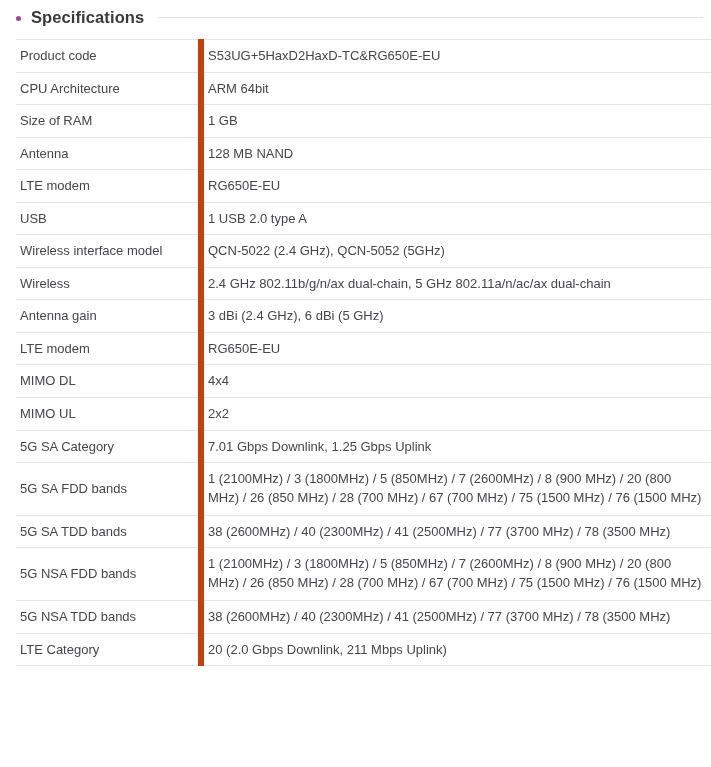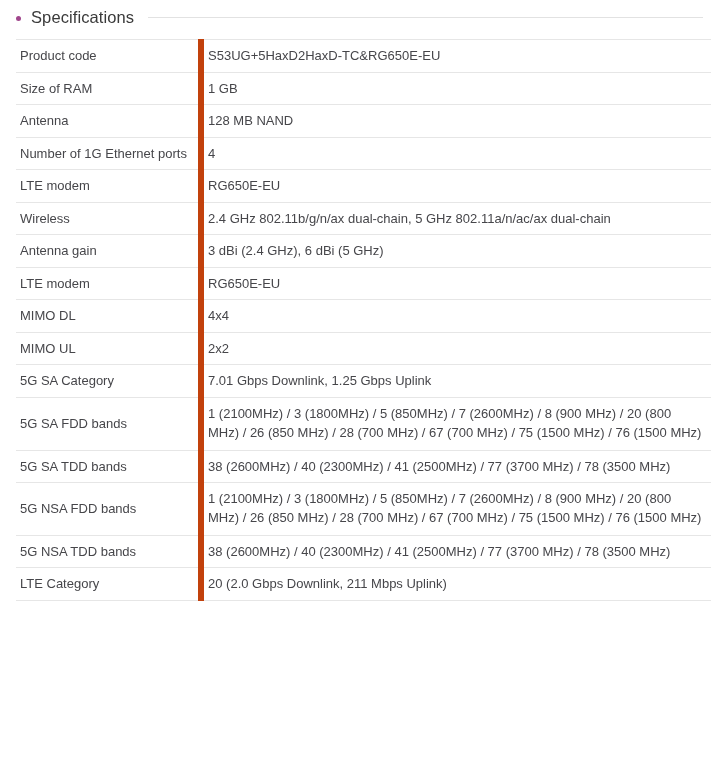--- a/index.html
+++ b/index.html
@@ -30,21 +30,21 @@
     height: 5px;
     border-radius: 50%;
     background: #a0468c;
     margin-right: 10px;
     flex: 0 0 auto;
     position: relative;
     top: 1px;
   }
   .section-title {
     font-size: 16.5px;
-    font-weight: normal;
+    font-weight: bold;
     color: #3a3a3a;
     letter-spacing: 0.1px;
     white-space: nowrap;
   }
   .head-rule {
     flex: 1 1 auto;
     height: 1px;
     background: #e2e2e2;
     margin-left: 14px;
     margin-right: 8px;
@@ -93,34 +93,42 @@
     <span class="head-rule"></span>
   </div>
 
   <table class="spec">
     <tbody>
         <tr>
           <td class="key">Product code</td>
           <td class="val">S53UG+5HaxD2HaxD-TC&amp;RG650E-EU</td>
         </tr>
         <tr>
+          <td class="key">CPU Architecture</td>
+          <td class="val">ARM 64bit</td>
+        </tr>
+        <tr>
           <td class="key">Size of RAM</td>
           <td class="val">1 GB</td>
         </tr>
         <tr>
           <td class="key">Antenna</td>
           <td class="val">128 MB NAND</td>
         </tr>
         <tr>
-          <td class="key">Number of 1G Ethernet ports</td>
-          <td class="val">4</td>
+          <td class="key">LTE modem</td>
+          <td class="val">RG650E-EU</td>
         </tr>
         <tr>
-          <td class="key">LTE modem</td>
-          <td class="val">RG650E-EU</td>
+          <td class="key">USB</td>
+          <td class="val">1 USB 2.0 type A</td>
+        </tr>
+        <tr>
+          <td class="key">Wireless interface model</td>
+          <td class="val">QCN-5022 (2.4 GHz), QCN-5052 (5GHz)</td>
         </tr>
         <tr>
           <td class="key">Wireless</td>
           <td class="val">2.4 GHz 802.11b/g/n/ax dual-chain, 5 GHz 802.11a/n/ac/ax dual-chain</td>
         </tr>
         <tr>
           <td class="key">Antenna gain</td>
           <td class="val">3 dBi (2.4 GHz), 6 dBi (5 GHz)</td>
         </tr>
         <tr>

